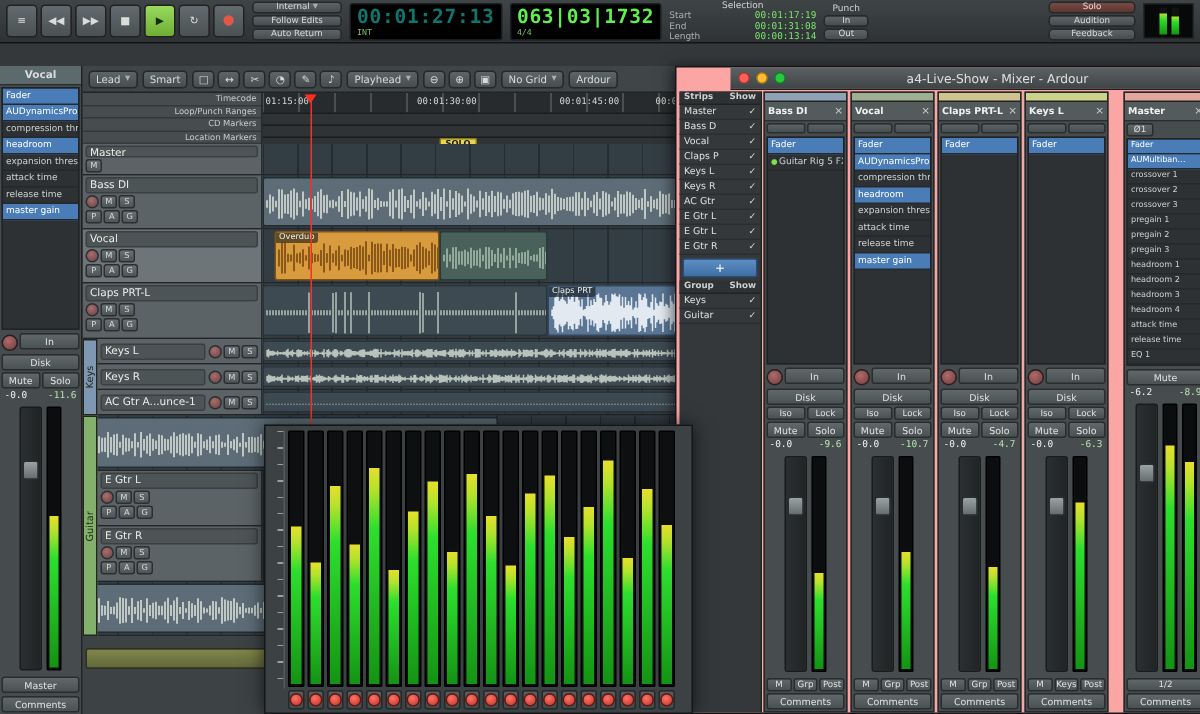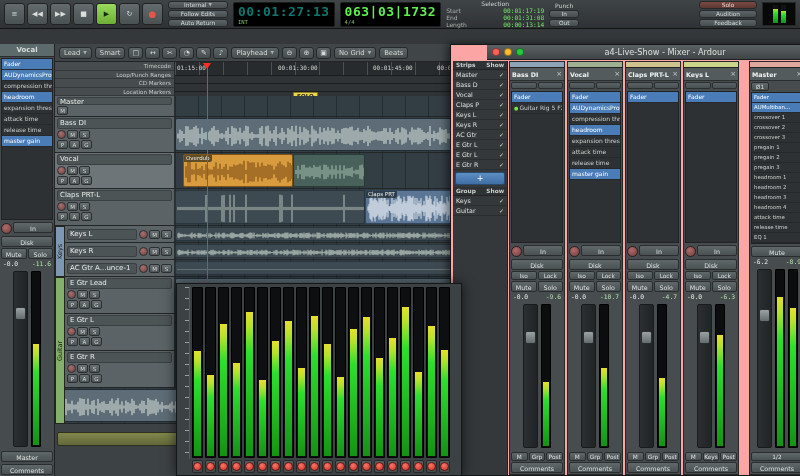--- a/index.html
+++ b/index.html
@@ -305,21 +305,21 @@
       <div class="tgroup">
           <div class="btn ibtn">⊖</div>
           <div class="btn ibtn">⊕</div>
           <div class="btn ibtn">▣</div>
         </div>
       <div class="btn ecombo">
         <span>No Grid</span>
         <span class="arr">▼</span>
       </div>
       <div class="btn ecombo">
-        <span>Beats</span>
+        <span>Ardour</span>
       </div>
     </div>
 
     <div class="rulers">
       <div class="rlabels">
           <div class="rlab">Timecode</div>
           <div class="rlab">Loop/Punch Ranges</div>
           <div class="rlab">CD Markers</div>
           <div class="rlab">Location Markers</div>
         </div>
@@ -471,33 +471,20 @@
           </div>
           <div class="tcanvas">
             <div class="region dark" style="left: 0px; width: 277px;">
               <svg width="275" height="11">
                 <path d="M1 5.1L1 5.9M3 5.1L3 5.9M5 5.1L5 5.9M7 5.1L7 5.9M9 5.1L9 5.9M11 5.1L11 5.9M13 5.1L13 5.9M15 5.1L15 5.9M17 5.1L17 5.9M19 5.1L19 5.9M21 5.1L21 5.9M23 5.1L23 5.9M25 5.1L25 5.9M27 5.1L27 5.9M29 5.1L29 5.9M31 5.1L31 5.9M33 5.1L33 5.9M35 5.1L35 5.9M37 5.1L37 5.9M39 5.1L39 5.9M41 5.1L41 5.9M43 5.1L43 5.9M45 5.1L45 5.9M47 5.1L47 5.9M49 5.1L49 5.9M51 5.1L51 5.9M53 5.1L53 5.9M55 5.1L55 5.9M57 5.1L57 5.9M59 5.1L59 5.9M61 5.1L61 5.9M63 5.1L63 5.9M65 5.1L65 5.9M67 5.1L67 5.9M69 5.1L69 5.9M71 5.1L71 5.9M73 5.1L73 5.9M75 5.1L75 5.9M77 5.1L77 5.9M79 5.1L79 5.9M81 5.1L81 5.9M83 5.1L83 5.9M85 5.1L85 5.9M87 5.1L87 5.9M89 5.1L89 5.9M91 5.1L91 5.9M93 5.1L93 5.9M95 5.1L95 5.9M97 5.1L97 5.9M99 5.1L99 5.9M101 5.1L101 5.9M103 5.1L103 5.9M105 5.1L105 5.9M107 5.1L107 5.9M109 5.1L109 5.9M111 5.1L111 5.9M113 5.1L113 5.9M115 5.1L115 5.9M117 5.1L117 5.9M119 5.1L119 5.9M121 5.1L121 5.9M123 5.1L123 5.9M125 5.1L125 5.9M127 5.1L127 5.9M129 5.1L129 5.9M131 5.1L131 5.9M133 5.1L133 5.9M135 5.1L135 5.9M137 5.1L137 5.9M139 5.1L139 5.9M141 5.1L141 5.9M143 5.1L143 5.9M145 5.1L145 5.9M147 5.1L147 5.9M149 5.1L149 5.9M151 5.1L151 5.9M153 5.1L153 5.9M155 5.1L155 5.9M157 5.1L157 5.9M159 5.1L159 5.9M161 5.1L161 5.9M163 5.1L163 5.9M165 5.1L165 5.9M167 5.1L167 5.9M169 5.1L169 5.9M171 5.1L171 5.9M173 5.1L173 5.9M175 5.1L175 5.9M177 5.1L177 5.9M179 5.1L179 5.9M181 5.1L181 5.9M183 5.1L183 5.9M185 5.1L185 5.9M187 5.1L187 5.9M189 5.1L189 5.9M191 5.1L191 5.9M193 5.1L193 5.9M195 5.1L195 5.9M197 5.1L197 5.9M199 5.1L199 5.9M201 5.1L201 5.9M203 5.1L203 5.9M205 5.1L205 5.9M207 5.1L207 5.9M209 5.1L209 5.9M211 5.1L211 5.9M213 5.1L213 5.9M215 5.1L215 5.9M217 5.1L217 5.9M219 5.1L219 5.9M221 5.1L221 5.9M223 5.1L223 5.9M225 5.1L225 5.9M227 5.1L227 5.9M229 5.1L229 5.9M231 5.1L231 5.9M233 5.1L233 5.9M235 5.1L235 5.9M237 5.1L237 5.9M239 5.1L239 5.9M241 5.1L241 5.9M243 5.1L243 5.9M245 5.1L245 5.9M247 5.1L247 5.9M249 5.1L249 5.9M251 5.1L251 5.9M253 5.1L253 5.9M255 5.1L255 5.9M257 5.1L257 5.9M259 5.1L259 5.9M261 5.1L261 5.9M263 5.1L263 5.9M265 5.1L265 5.9M267 5.1L267 5.9M269 5.1L269 5.9M271 5.1L271 5.9M273 5.1L273 5.9" stroke="#9fada5" stroke-width="1"></path>
               </svg>
             </div>
           </div>
         </div>
         <div class="trow" style="height: 37px;">
-          <div class="thdr grouped">
-            <div class="tname">E Gtr Lead</div>
-            <div class="btnrow">
-              <div class="hb rec"></div>
-              <div class="hb">M</div>
-              <div class="hb">S</div>
-            </div>
-            <div class="btnrow">
-              <div class="hb">P</div>
-              <div class="hb">A</div>
-              <div class="hb">G</div>
-            </div>
-          </div>
           <div class="tcanvas">
             <div class="region gray" style="left: 0px; width: 277px;">
               <svg width="275" height="31">
                 <path d="M1 9.8L1 21.2M3 7.4L3 23.6M5 7.0L5 24.0M7 8.2L7 22.8M9 9.9L9 21.1M11 10.8L11 20.2M13 10.7L13 20.3M15 7.0L15 24.0M17 10.4L17 20.6M19 8.7L19 22.3M21 8.2L21 22.8M23 13.5L23 17.5M25 8.9L25 22.1M27 10.8L27 20.2M29 11.2L29 19.8M31 13.1L31 17.9M33 7.9L33 23.1M35 13.7L35 17.3M37 7.0L37 24.0M39 11.6L39 19.4M41 9.5L41 21.5M43 8.0L43 23.0M45 11.5L45 19.5M47 12.7L47 18.3M49 8.7L49 22.3M51 9.1L51 21.9M53 11.5L53 19.5M55 11.9L55 19.1M57 9.9L57 21.1M59 7.1L59 23.9M61 9.9L61 21.1M63 8.5L63 22.5M65 7.8L65 23.2M67 8.8L67 22.2M69 8.0L69 23.0M71 9.8L71 21.2M73 13.5L73 17.5M75 7.8L75 23.2M77 8.5L77 22.5M79 13.1L79 17.9M81 12.0L81 19.0M83 9.8L83 21.2M85 13.1L85 17.9M87 9.1L87 21.9M89 8.6L89 22.4M91 13.5L91 17.5M93 14.2L93 16.8M95 8.7L95 22.3M97 13.1L97 17.9M99 11.9L99 19.1M101 10.2L101 20.8M103 14.1L103 16.9M105 7.7L105 23.3M107 13.7L107 17.3M109 10.3L109 20.7M111 10.2L111 20.8M113 10.6L113 20.4M115 10.1L115 20.9M117 8.5L117 22.5M119 12.8L119 18.2M121 14.2L121 16.8M123 13.4L123 17.6M125 8.8L125 22.2M127 12.7L127 18.3M129 9.5L129 21.5M131 7.5L131 23.5M133 11.7L133 19.3M135 8.2L135 22.8M137 13.4L137 17.6M139 7.8L139 23.2M141 11.6L141 19.4M143 8.1L143 22.9M145 7.5L145 23.5M147 8.8L147 22.2M149 10.9L149 20.1M151 12.2L151 18.8M153 7.6L153 23.4M155 10.7L155 20.3M157 10.6L157 20.4M159 10.5L159 20.5M161 10.9L161 20.1M163 13.6L163 17.4M165 7.3L165 23.7M167 9.4L167 21.6M169 9.4L169 21.6M171 8.0L171 23.0M173 12.4L173 18.6M175 7.5L175 23.5M177 11.6L177 19.4M179 9.1L179 21.9M181 11.4L181 19.6M183 11.6L183 19.4M185 13.8L185 17.2M187 9.9L187 21.1M189 14.2L189 16.8M191 14.2L191 16.8M193 14.1L193 16.9M195 10.7L195 20.3M197 8.8L197 22.2M199 8.2L199 22.8M201 10.1L201 20.9M203 10.7L203 20.3M205 9.2L205 21.8M207 10.9L207 20.1M209 11.2L209 19.8M211 12.1L211 18.9M213 10.3L213 20.7M215 10.0L215 21.0M217 12.4L217 18.6M219 12.4L219 18.6M221 10.1L221 20.9M223 11.3L223 19.7M225 7.2L225 23.8M227 11.1L227 19.9M229 8.1L229 22.9M231 12.6L231 18.4M233 9.3L233 21.7M235 8.2L235 22.8M237 13.6L237 17.4M239 7.1L239 23.9M241 8.8L241 22.2M243 8.6L243 22.4M245 9.3L245 21.7M247 12.8L247 18.2M249 8.5L249 22.5M251 12.2L251 18.8M253 7.3L253 23.7M255 8.0L255 23.0M257 8.9L257 22.1M259 10.6L259 20.4M261 11.7L261 19.3M263 12.7L263 18.3M265 11.7L265 19.3M267 7.6L267 23.4M269 9.5L269 21.5M271 8.0L271 23.0M273 9.3L273 21.7" stroke="#dfe6df" stroke-width="1"></path>
               </svg>
             </div>
           </div>
         </div>
         <div class="trow" style="height: 37px;">
           <div class="thdr grouped">

